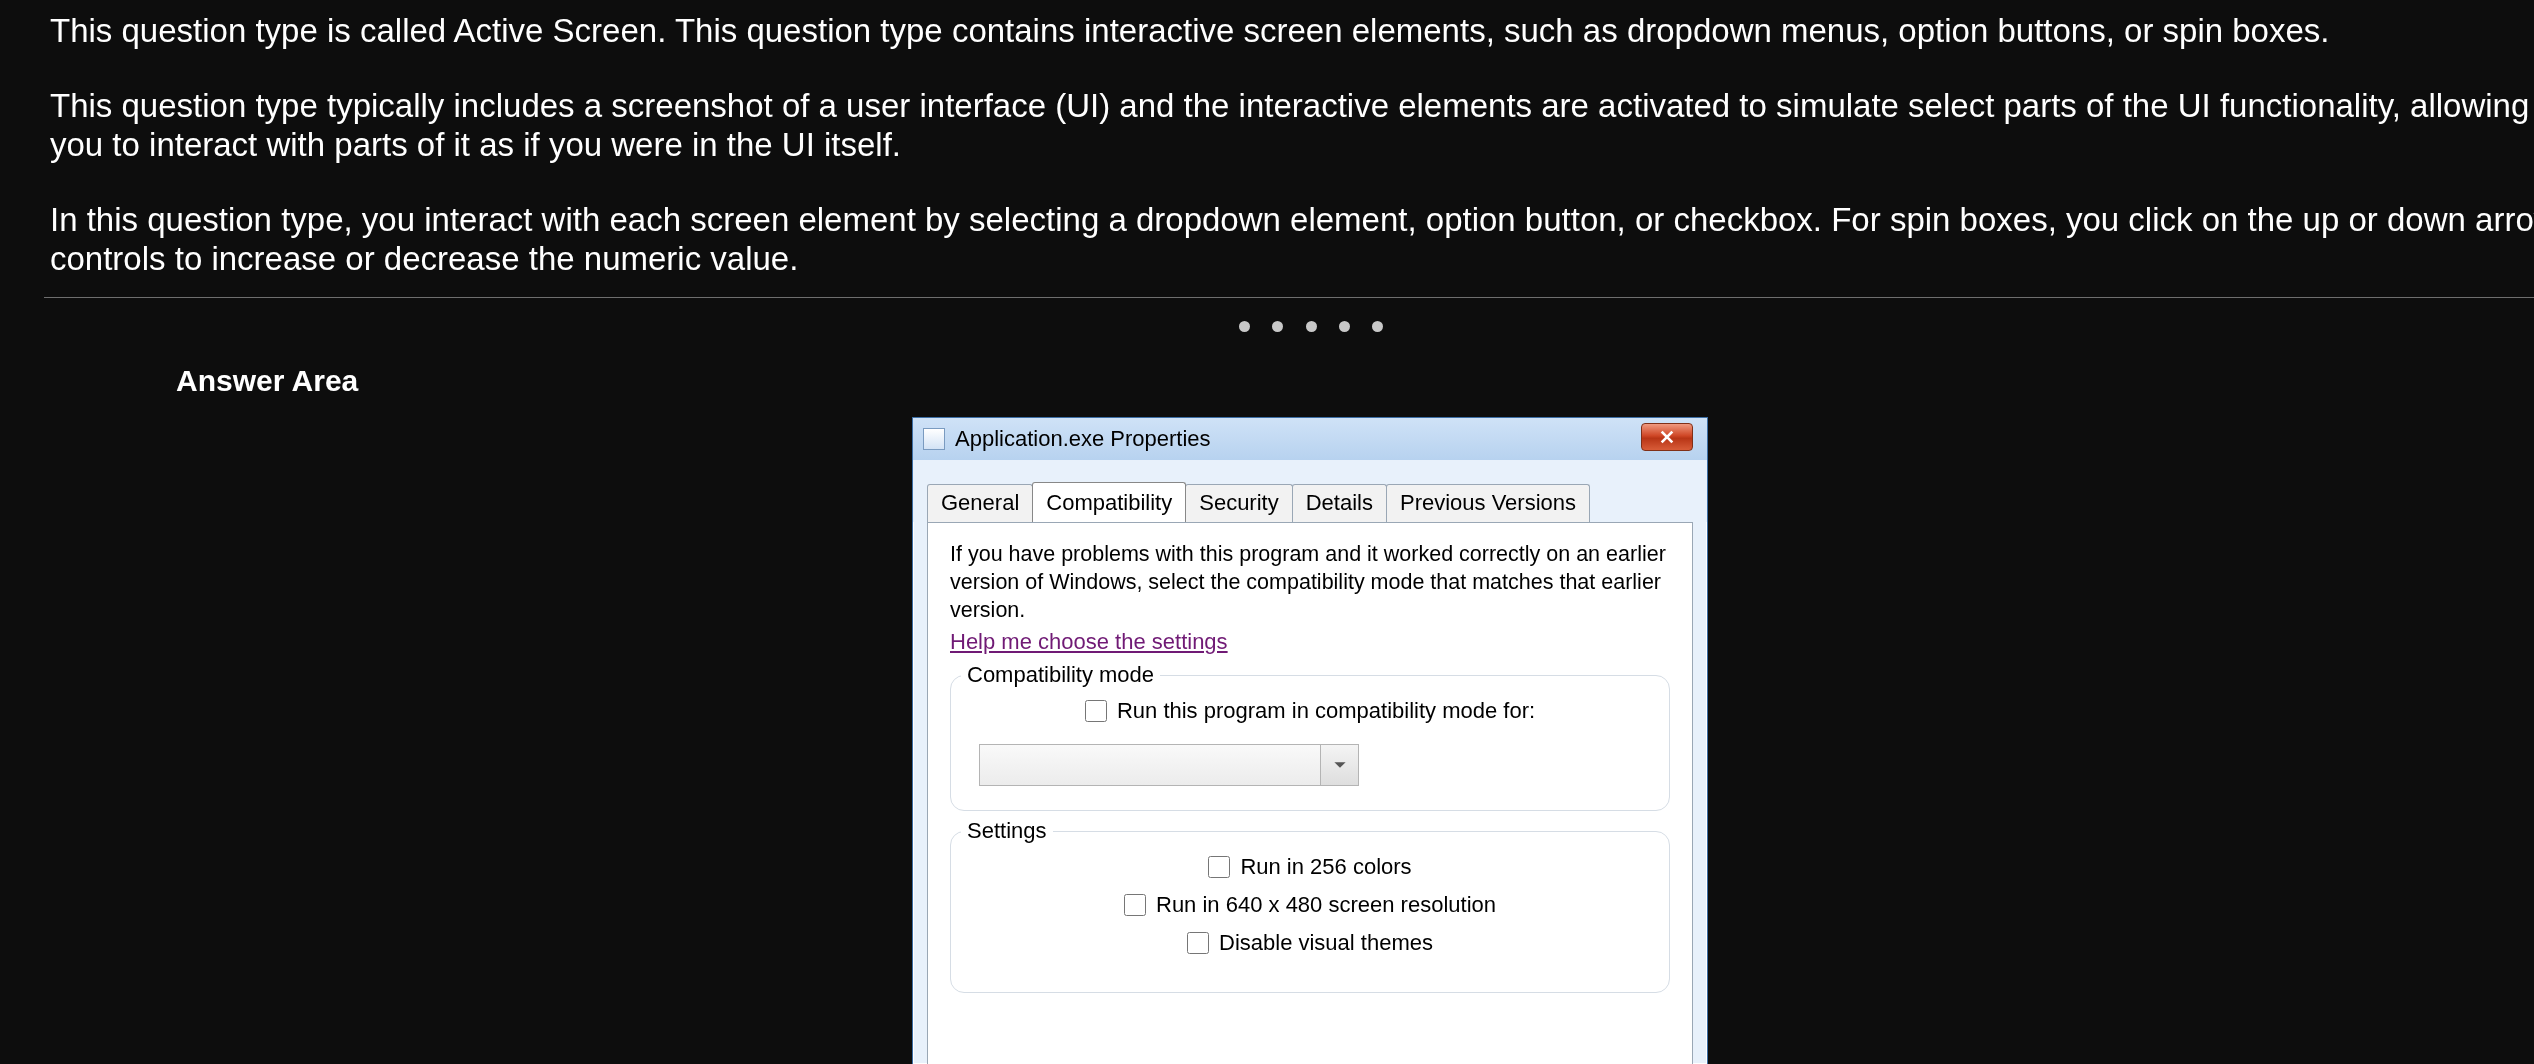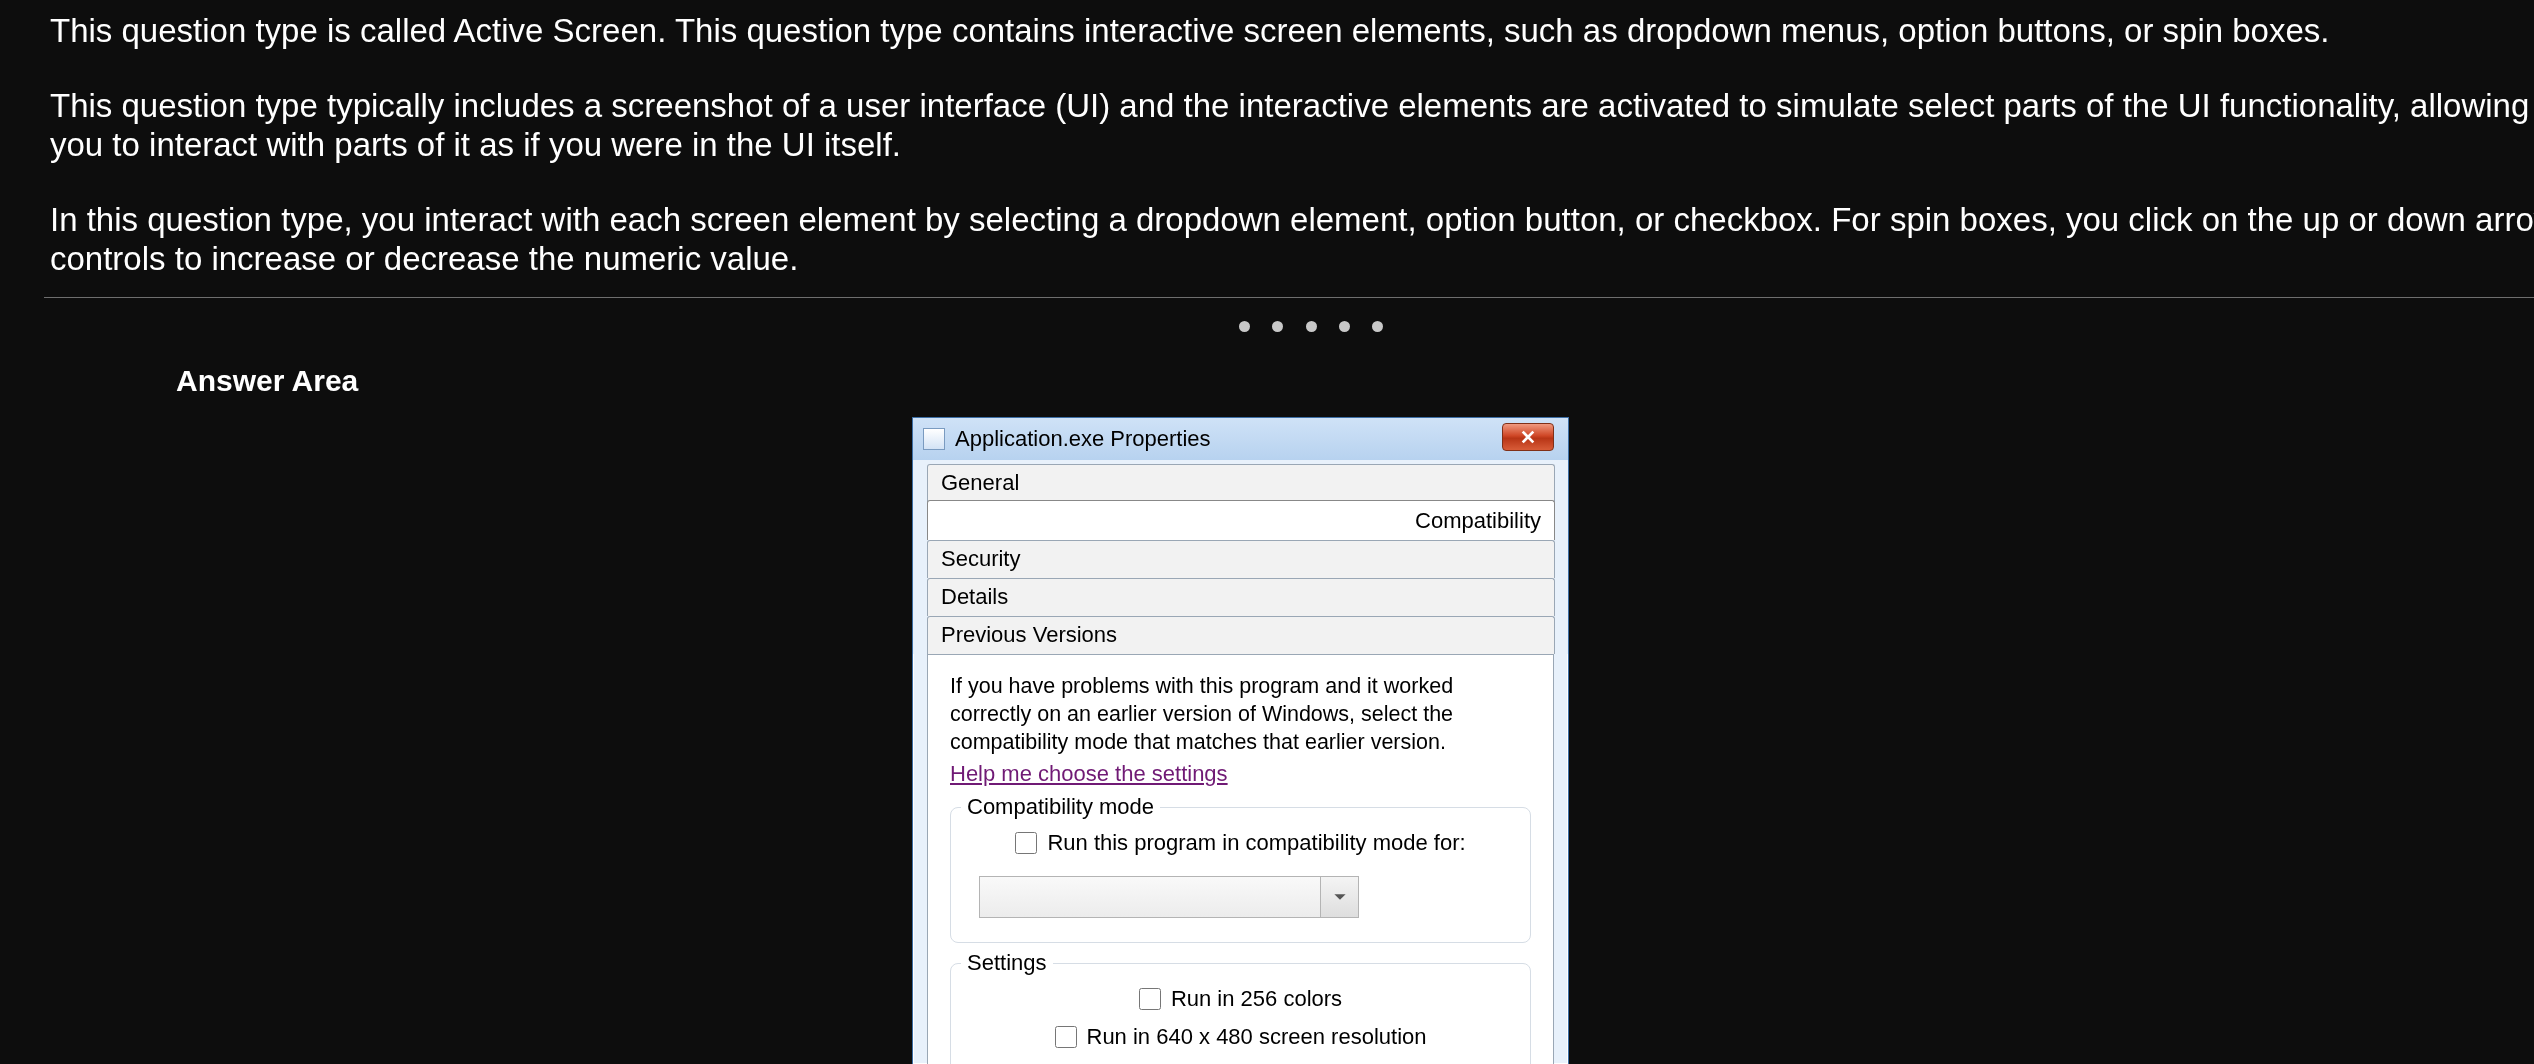--- a/index.html
+++ b/index.html
@@ -95,21 +95,21 @@
     width: 28px; height: 28px;
     background: #1a1a1a;
     display:flex; align-items:center; justify-content:center;
   }
   .scrollbar-bot .arrow-dn svg { width:14px; height:14px; fill:#bdbdbd; }
 
   
   .win-dialog {
     position: absolute;
     top: 59px; left: 868px;
-    width: 657px;
+    width: 796px;
     height: 648px; 
     background: #e8f1fb;
     border: 1px solid #3c6ea5;
     box-shadow: 0 0 0 1px #ffffff inset;
     font-family: "Segoe UI", Tahoma, sans-serif;
     color: #000;
     overflow: hidden;
   }
   .titlebar {
     height: 42px;
@@ -133,24 +133,23 @@
     width: 52px; height: 28px;
     background: linear-gradient(#f09a80, #cf4726 45%, #b83516 55%, #d85c38);
     border: 1px solid #803018;
     border-radius: 4px;
     display:flex; align-items:center; justify-content:center;
   }
   .titlebar .closebtn svg { width:16px; height:16px; }
 
   .tabstrip {
     display:flex;
-    padding: 4px 14px 0 14px;
+    padding: 24px 14px 0 14px;
     gap: 0;
     background: #e8f1fb;
-    flex-direction: column;
   }
   .tab {
     padding: 5px 13px 6px 13px;
     font-size: 22px;
     color: #000;
     background: #f2f2f2;
     border: 1px solid #9aa7b5;
     border-bottom: none;
     border-top-left-radius: 3px;
     border-top-right-radius: 3px;
@@ -182,21 +181,21 @@
   .help-link {
     font-size: 22px;
     color: #701a75;
     text-decoration: underline;
     cursor: pointer;
     display:inline-block;
   }
 
   .group {
     border: 1px solid #d6dde5;
-    border-radius: 8px;
+    border-radius: 14px;
     margin-top: 20px;
     padding: 22px 26px 24px 26px;
     position: relative;
   }
   .group .legend {
     position: absolute;
     top: -14px; left: 10px;
     background: #fff;
     padding: 0 6px;
     font-size: 22px;

